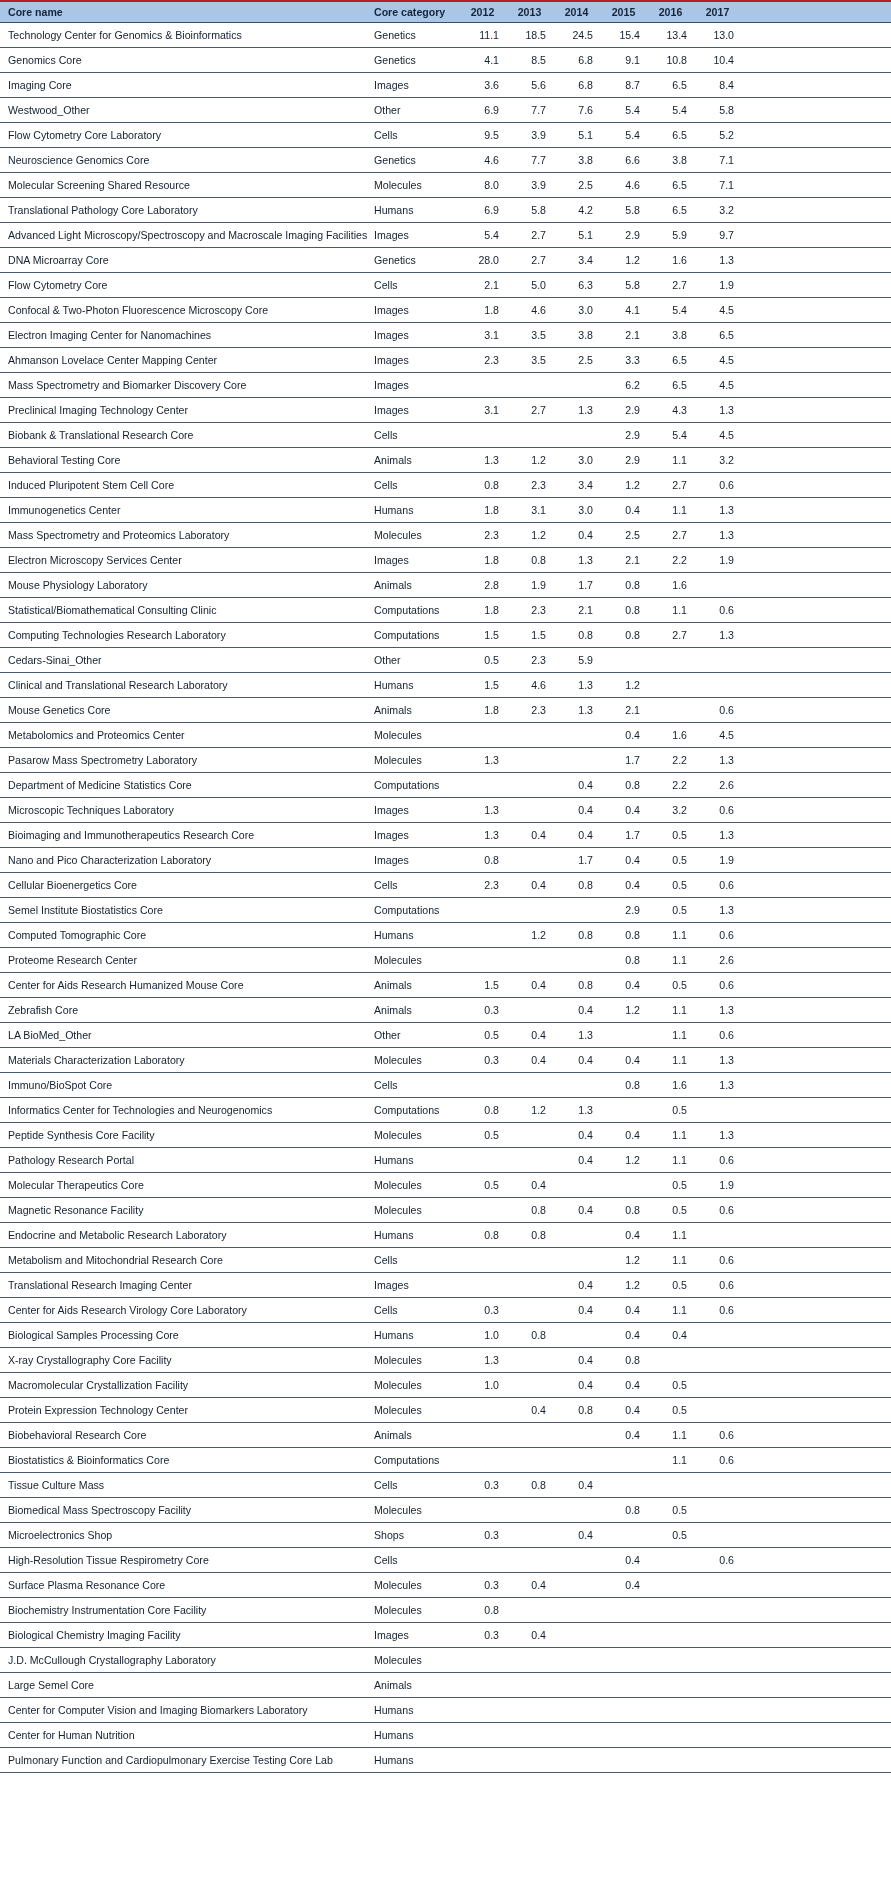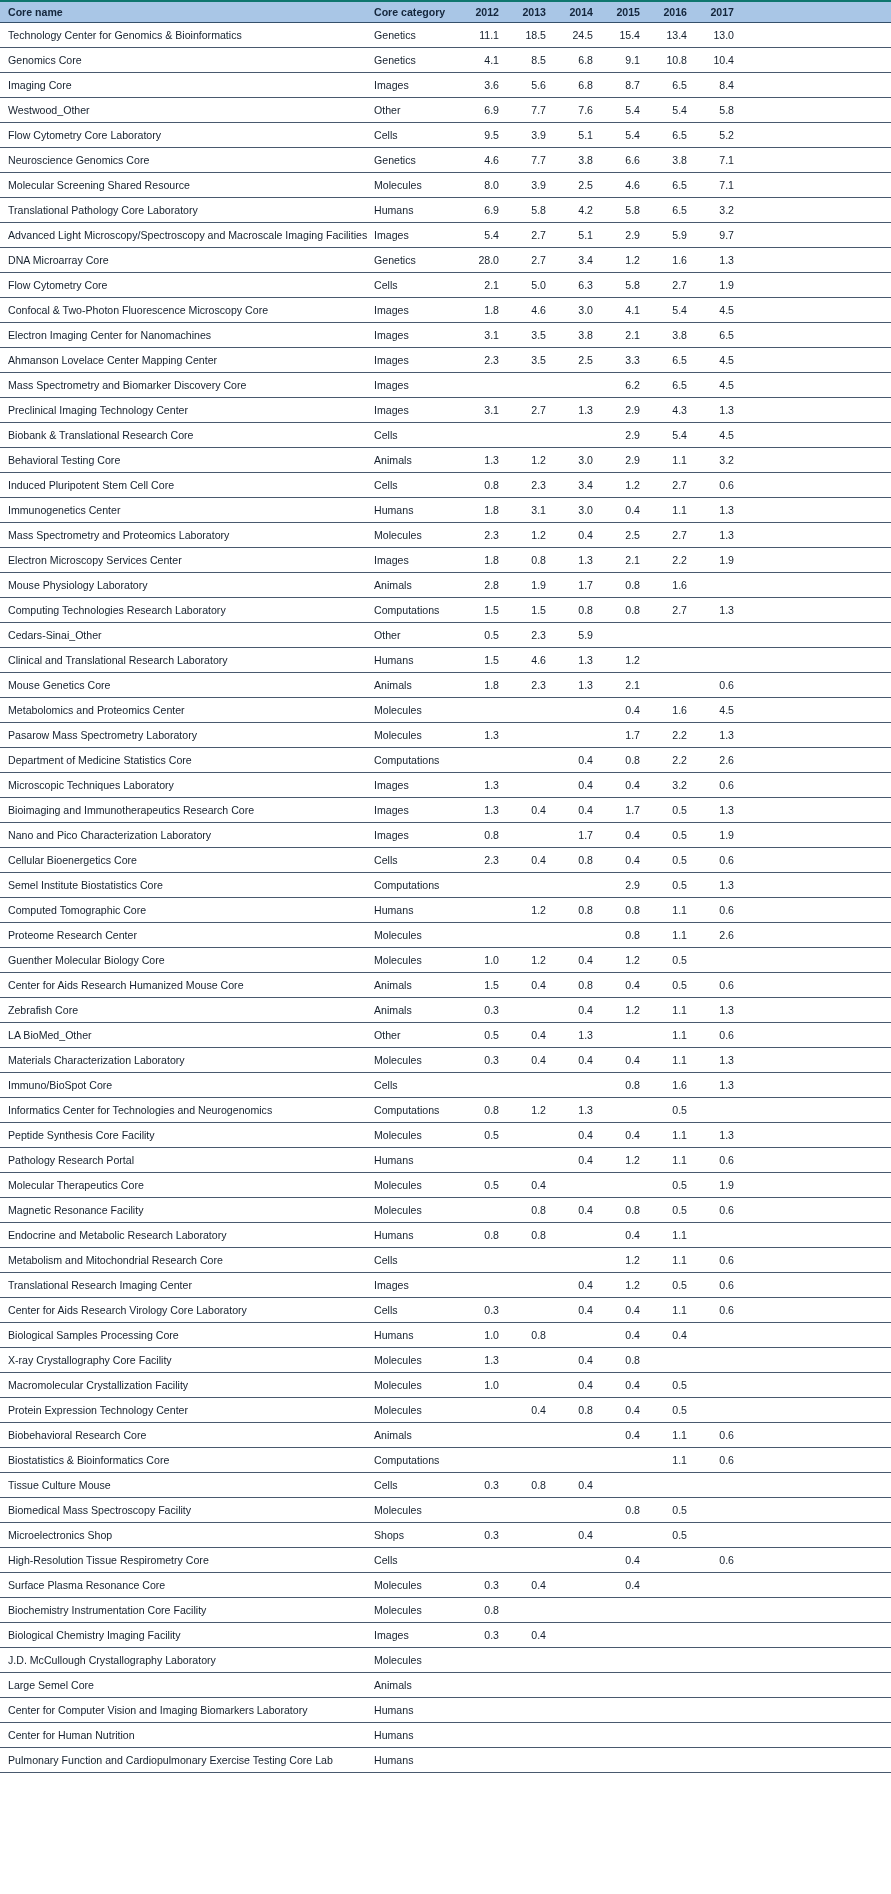--- a/index.html
+++ b/index.html
@@ -18,31 +18,31 @@
     font-size: 10.6px;
     color: #15202e;
   }
   col.c-name     { width: 370px; }
   col.c-category { width: 92px; }
   col.c-year     { width: 47px; }
   col.c-filler   { width: 147px; }
 
   thead th {
     background: #a9c6e6;
-    border-top: 2px solid #0f766e;
+    border-top: 2px solid #b91c1c;
     border-bottom: 1px solid #35506b;
     font-weight: bold;
     color: #14263c;
     padding: 4px 4px;
     white-space: nowrap;
     overflow: hidden;
   }
   thead th.left  { text-align: left; }
   thead th.name  { padding-left: 8px; }
-  thead th.num   { text-align: right; padding-right: 10px; }
+  thead th.num   { padding-right: 10px; }
 
   tbody td {
     border-bottom: 1px solid #49596e;
     padding: 6px 4px;
     white-space: nowrap;
     overflow: hidden;
     background: #ffffff;
   }
   tbody td.name     { text-align: left; padding-left: 8px; }
   tbody td.category { text-align: left; }
@@ -325,20 +325,31 @@
           <td class="category">Animals</td>
           <td class="num">2.8</td>
           <td class="num">1.9</td>
           <td class="num">1.7</td>
           <td class="num">0.8</td>
           <td class="num">1.6</td>
           <td class="num"></td>
           <td></td>
         </tr>
         <tr>
+          <td class="name">Statistical/Biomathematical Consulting Clinic</td>
+          <td class="category">Computations</td>
+          <td class="num">1.8</td>
+          <td class="num">2.3</td>
+          <td class="num">2.1</td>
+          <td class="num">0.8</td>
+          <td class="num">1.1</td>
+          <td class="num">0.6</td>
+          <td></td>
+        </tr>
+        <tr>
           <td class="name">Computing Technologies Research Laboratory</td>
           <td class="category">Computations</td>
           <td class="num">1.5</td>
           <td class="num">1.5</td>
           <td class="num">0.8</td>
           <td class="num">0.8</td>
           <td class="num">2.7</td>
           <td class="num">1.3</td>
           <td></td>
         </tr>
@@ -479,31 +490,20 @@
           <td class="category">Molecules</td>
           <td class="num"></td>
           <td class="num"></td>
           <td class="num"></td>
           <td class="num">0.8</td>
           <td class="num">1.1</td>
           <td class="num">2.6</td>
           <td></td>
         </tr>
         <tr>
-          <td class="name">Guenther Molecular Biology Core</td>
-          <td class="category">Molecules</td>
-          <td class="num">1.0</td>
-          <td class="num">1.2</td>
-          <td class="num">0.4</td>
-          <td class="num">1.2</td>
-          <td class="num">0.5</td>
-          <td class="num"></td>
-          <td></td>
-        </tr>
-        <tr>
           <td class="name">Center for Aids Research Humanized Mouse Core</td>
           <td class="category">Animals</td>
           <td class="num">1.5</td>
           <td class="num">0.4</td>
           <td class="num">0.8</td>
           <td class="num">0.4</td>
           <td class="num">0.5</td>
           <td class="num">0.6</td>
           <td></td>
         </tr>
@@ -710,21 +710,21 @@
           <td class="category">Computations</td>
           <td class="num"></td>
           <td class="num"></td>
           <td class="num"></td>
           <td class="num"></td>
           <td class="num">1.1</td>
           <td class="num">0.6</td>
           <td></td>
         </tr>
         <tr>
-          <td class="name">Tissue Culture Mouse</td>
+          <td class="name">Tissue Culture Mass</td>
           <td class="category">Cells</td>
           <td class="num">0.3</td>
           <td class="num">0.8</td>
           <td class="num">0.4</td>
           <td class="num"></td>
           <td class="num"></td>
           <td class="num"></td>
           <td></td>
         </tr>
         <tr>

